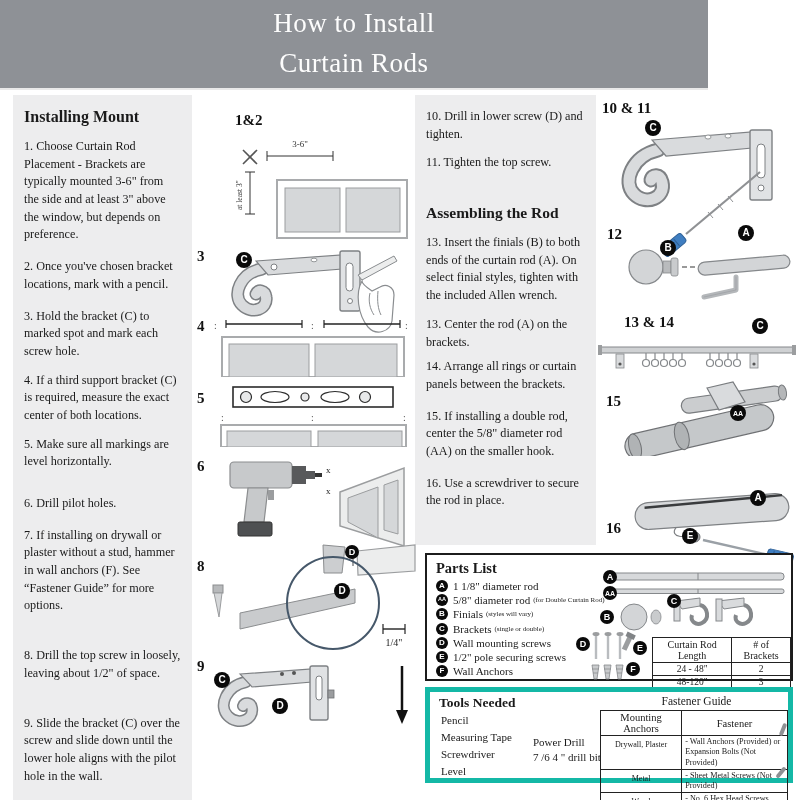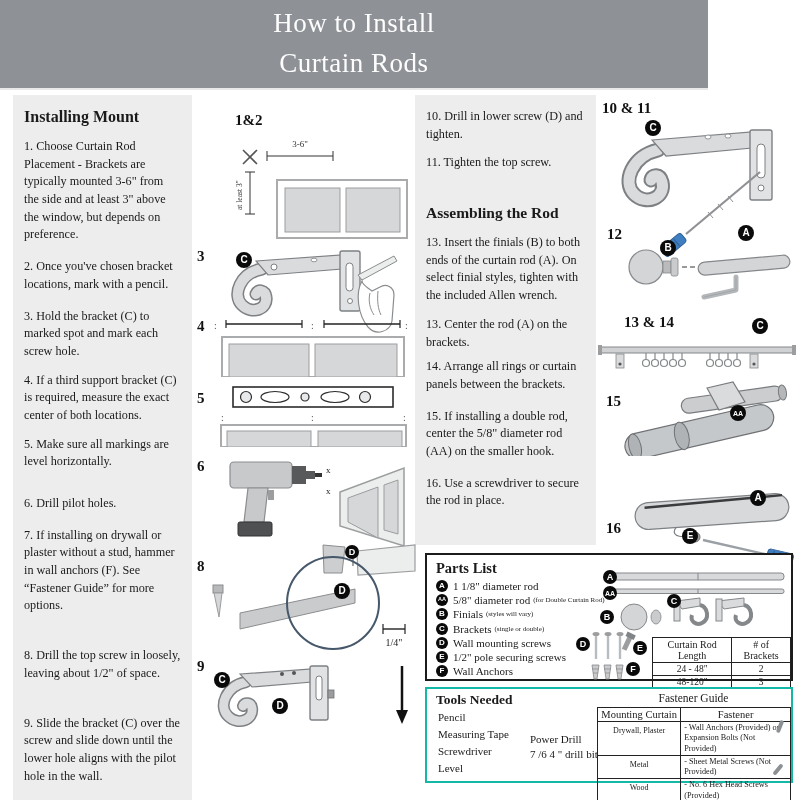--- a/index.html
+++ b/index.html
@@ -36,21 +36,21 @@
            font-family:"Liberation Sans", sans-serif;font-weight:bold;font-size:8px;
            display:flex;align-items:center;justify-content:center;margin-right:5px;line-height:1;}
   .p-badge.aa{font-size:5.5px;}
   .p-note{font-size:7px;margin-left:3px;white-space:nowrap;}
   .mini-table{position:absolute;left:225px;top:82px;border-collapse:collapse;
               font-size:9.5px;text-align:center;}
   .mini-table th,.mini-table td{border:1px solid #222;font-weight:normal;padding:1px 4px;}
   .mini-table th{font-size:10px;}
   
   .toolsbox{position:absolute;left:425px;top:687px;width:368px;height:96px;background:#fff;
-            border:2px solid #14b8a6;box-sizing:border-box;}
+            border:5px solid #14b8a6;box-sizing:border-box;}
   .tools-title{position:absolute;left:9px;top:3px;font-size:13.5px;font-weight:bold;}
   .tools-col1{position:absolute;left:11px;top:22px;font-size:11px;}
   .tools-col1 div{margin-bottom:5px;}
   .tools-col2{position:absolute;left:103px;top:44px;font-size:11px;}
   .tools-col2 div{margin-bottom:3px;}
   .fg-title{position:absolute;left:170px;top:3px;width:193px;text-align:center;font-size:11.5px;}
   .fg-table{position:absolute;left:170px;top:18px;border-collapse:collapse;font-size:8.2px;}
   .fg-table th{border:1px solid #222;font-weight:normal;font-size:10.5px;padding:1px 2px;}
   .fg-table td{border:1px solid #222;padding:1px 3px;vertical-align:top;}
   .fg-surface{text-align:center;width:78px;font-size:8px;padding-top:4px !important;}
@@ -430,21 +430,21 @@
       <div>Level</div>
     </div>
     <div class="tools-col2">
       <div>Power Drill</div>
       <div>7 /6 4 " drill bit</div>
     </div>
     <div class="fg-title">Fastener Guide</div>
     <table class="fg-table">
       <tbody>
           <tr>
-        <th>Mounting Curtain</th>
+        <th>Mounting Anchors</th>
         <th>Fastener</th>
       </tr>
       <tr>
         <td class="fg-surface">Drywall, Plaster</td>
         <td class="fg-fastener">- Wall Anchors (Provided) or Expansion Bolts (Not Provided)</td>
       </tr>
       <tr>
         <td class="fg-surface">Metal</td>
         <td class="fg-fastener">- Sheet Metal Screws (Not Provided)</td>
       </tr>

